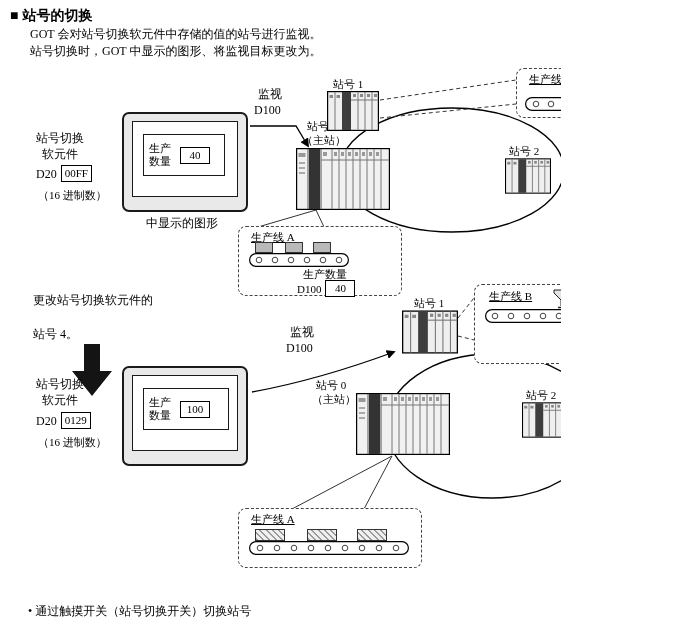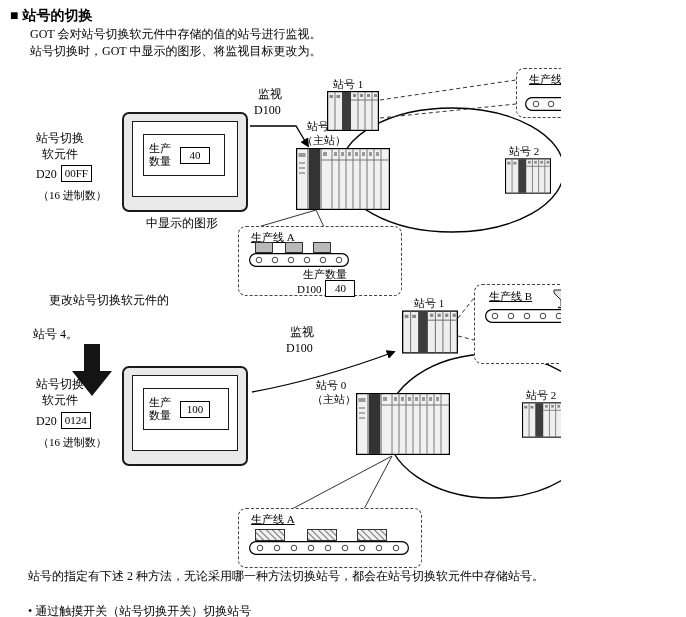--- a/index.html
+++ b/index.html
@@ -186,29 +186,29 @@
       <circle cx="74" cy="7" r="2.8" fill="#fff" stroke="#444"></circle>
         <circle cx="90" cy="7" r="2.8" fill="#fff" stroke="#444"></circle>
     </svg>
     <div class="abs t11" style="left:64px;top:40px">生产数量</div>
     <div class="abs devrow-s" style="left:58px;top:53px">
       <span>D100</span>
       <span class="vbox">40</span>
     </div>
   </div>
 
-  <div class="abs t12" style="left:49px;top:292px">更改站号切换软元件的</div>
+  <div class="abs t12" style="left:33px;top:292px">更改站号切换软元件的</div>
   <div class="abs t12" style="left:33px;top:326px">站号 4。</div>
   <div class="down-arrow" style="left:72px;top:344px;width:40px;height:52px"></div>
 
   <div class="abs t12" style="left:36px;top:376px">站号切换</div>
   <div class="abs t12" style="left:42px;top:392px">软元件</div>
   <div class="abs devrow" style="left:36px;top:412px">
     <span>D20</span>
-    <span class="vbox">0124</span>
+    <span class="vbox">0129</span>
   </div>
   <div class="abs t11" style="left:38px;top:435px">（16 进制数）</div>
 
   <div class="got" style="left:122px;top:366px;width:126px;height:100px">
     <div class="got-screen">
       <div class="counterbox" style="left:10px;top:12px;width:86px;height:42px">
         <span class="counter-label">生产数量</span>
         <span class="vbox">100</span>
       </div>
     </div>
@@ -267,16 +267,15 @@
       <circle cx="45" cy="7" r="2.8" fill="#fff" stroke="#444"></circle>
         <circle cx="62" cy="7" r="2.8" fill="#fff" stroke="#444"></circle>
       <circle cx="79" cy="7" r="2.8" fill="#fff" stroke="#444"></circle>
         <circle cx="96" cy="7" r="2.8" fill="#fff" stroke="#444"></circle>
       <circle cx="113" cy="7" r="2.8" fill="#fff" stroke="#444"></circle>
         <circle cx="130" cy="7" r="2.8" fill="#fff" stroke="#444"></circle>
       <circle cx="147" cy="7" r="2.8" fill="#fff" stroke="#444"></circle>
     </svg>
   </div>
 
-  <div class="abs t12" style="left:28px;top:568px">站号的指定有下述 2 种方法，无论采用哪一种方法切换站号，都会在站号切换软元件中存储站号。</div>
   <div class="abs t12" style="left:28px;top:603px">• 通过触摸开关（站号切换开关）切换站号</div>
 
 </div>
 
 </body></html>

